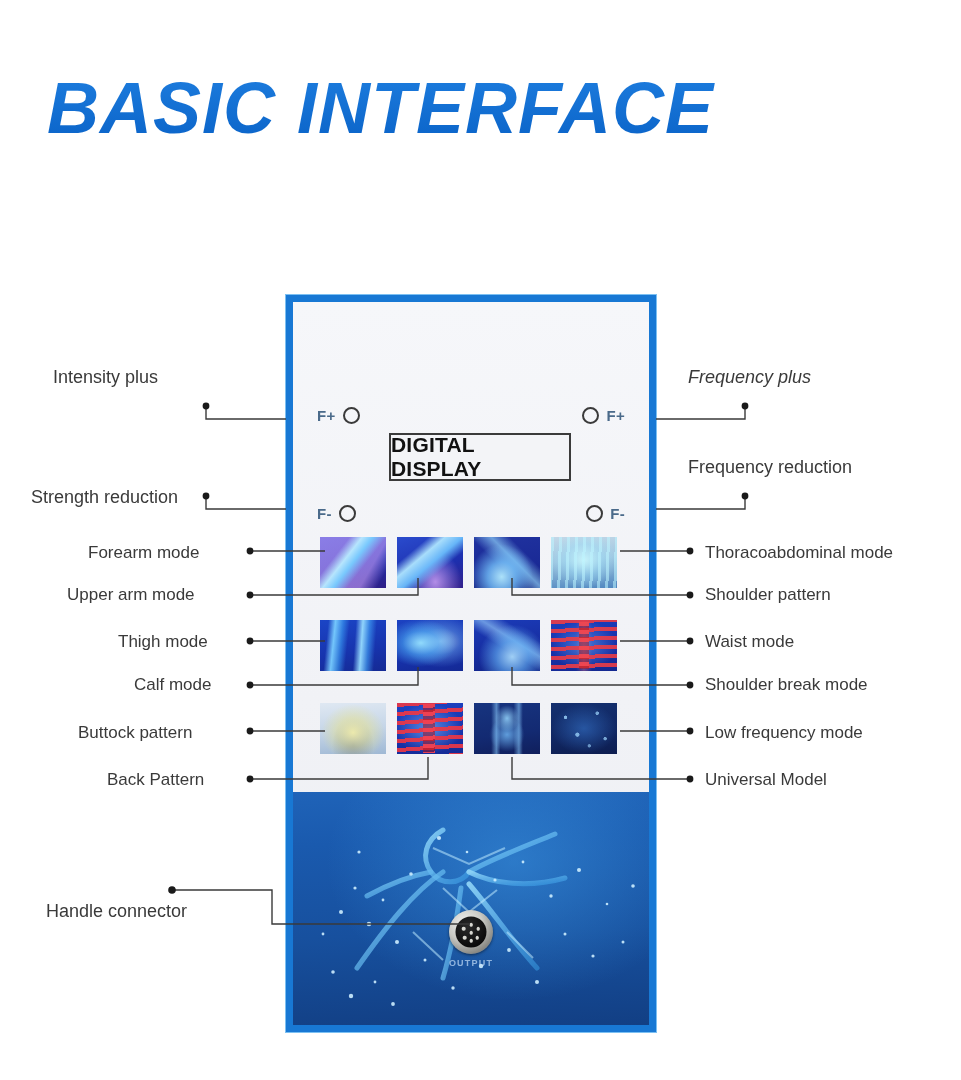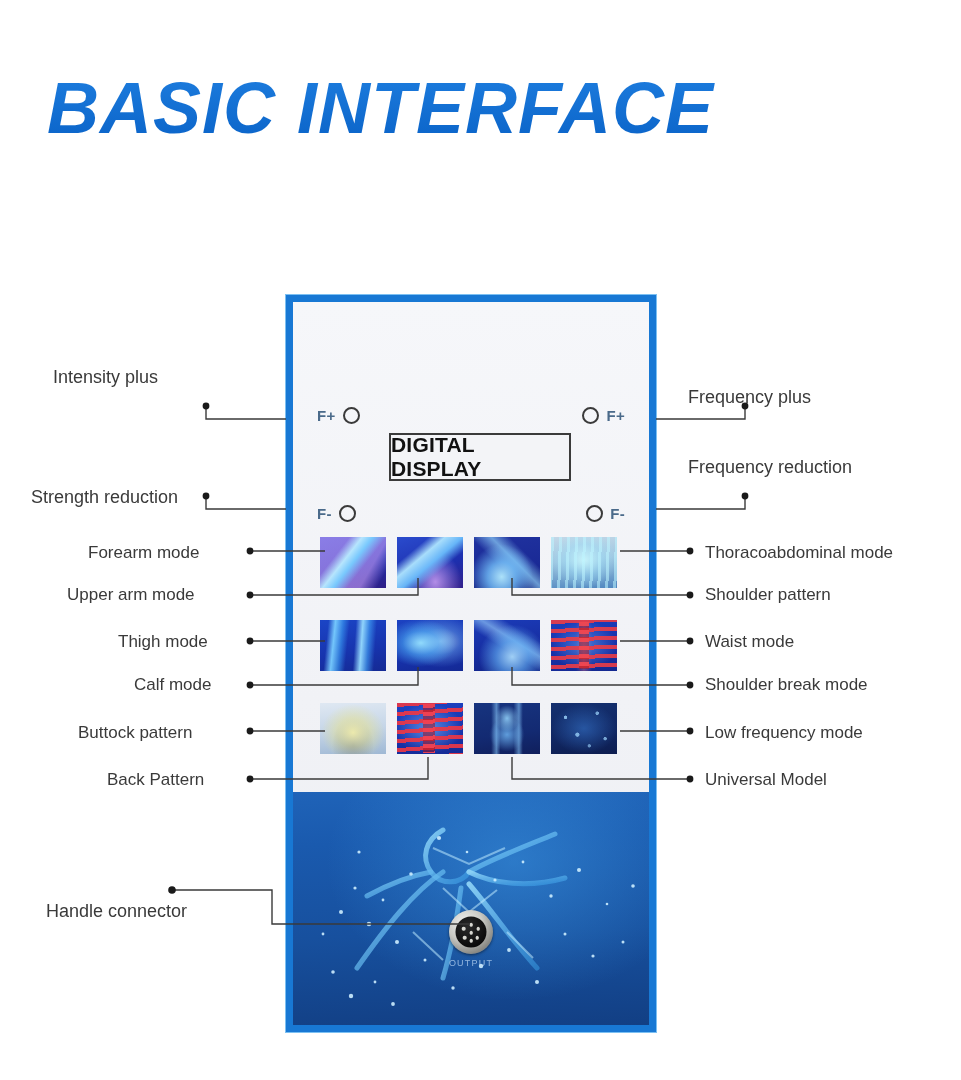--- a/index.html
+++ b/index.html
@@ -300,21 +300,21 @@
     transform: translate(-50%,-50%);
   }
   #connector-label {
     position: absolute;
     left: 50%;
     top: 166px;
     transform: translateX(-50%);
     font-size: 9px;
     letter-spacing: 1.2px;
     color: rgba(200,225,250,.68);
-    font-weight: normal;
+    font-weight: bold;
   }
 
   
   .callout {
     position: absolute;
     font-size: 18px;
     color: #3a3a3a;
     white-space: nowrap;
     line-height: 1;
   }
@@ -480,21 +480,21 @@
 <div class="callout" style="left:53px;  top:368px;">Intensity plus</div>
 <div class="callout" style="left:31px;  top:458px;margin-top:30px;">Strength reduction</div>
 <div class="callout callout-sm" style="left:88px; top:544px;">Forearm mode</div>
 <div class="callout callout-sm" style="left:67px; top:586px;">Upper arm mode</div>
 <div class="callout callout-sm" style="left:118px; top:633px;">Thigh mode</div>
 <div class="callout callout-sm" style="left:134px; top:676px;">Calf mode</div>
 <div class="callout callout-sm" style="left:78px;  top:724px;">Buttock pattern</div>
 <div class="callout callout-sm" style="left:107px; top:771px;">Back Pattern</div>
 <div class="callout" style="left:46px;  top:902px;">Handle connector</div>
 
-<div class="callout" style="left:688px; top:388px;">Frequency plus</div>
+<div class="callout" style="left:688px; top:368px;font-style:italic;">Frequency plus</div>
 <div class="callout" style="left:688px; top:458px;">Frequency reduction</div>
 <div class="callout callout-sm" style="left:705px; top:544px;">Thoracoabdominal mode</div>
 <div class="callout callout-sm" style="left:705px; top:586px;">Shoulder pattern</div>
 <div class="callout callout-sm" style="left:705px; top:633px;">Waist mode</div>
 <div class="callout callout-sm" style="left:705px; top:676px;">Shoulder break mode</div>
 <div class="callout callout-sm" style="left:705px; top:724px;">Low frequency mode</div>
 <div class="callout callout-sm" style="left:705px; top:771px;">Universal Model</div>
 
 <svg id="leaders">
   <g stroke="#3a3a3a" stroke-width="1.4" fill="none">

